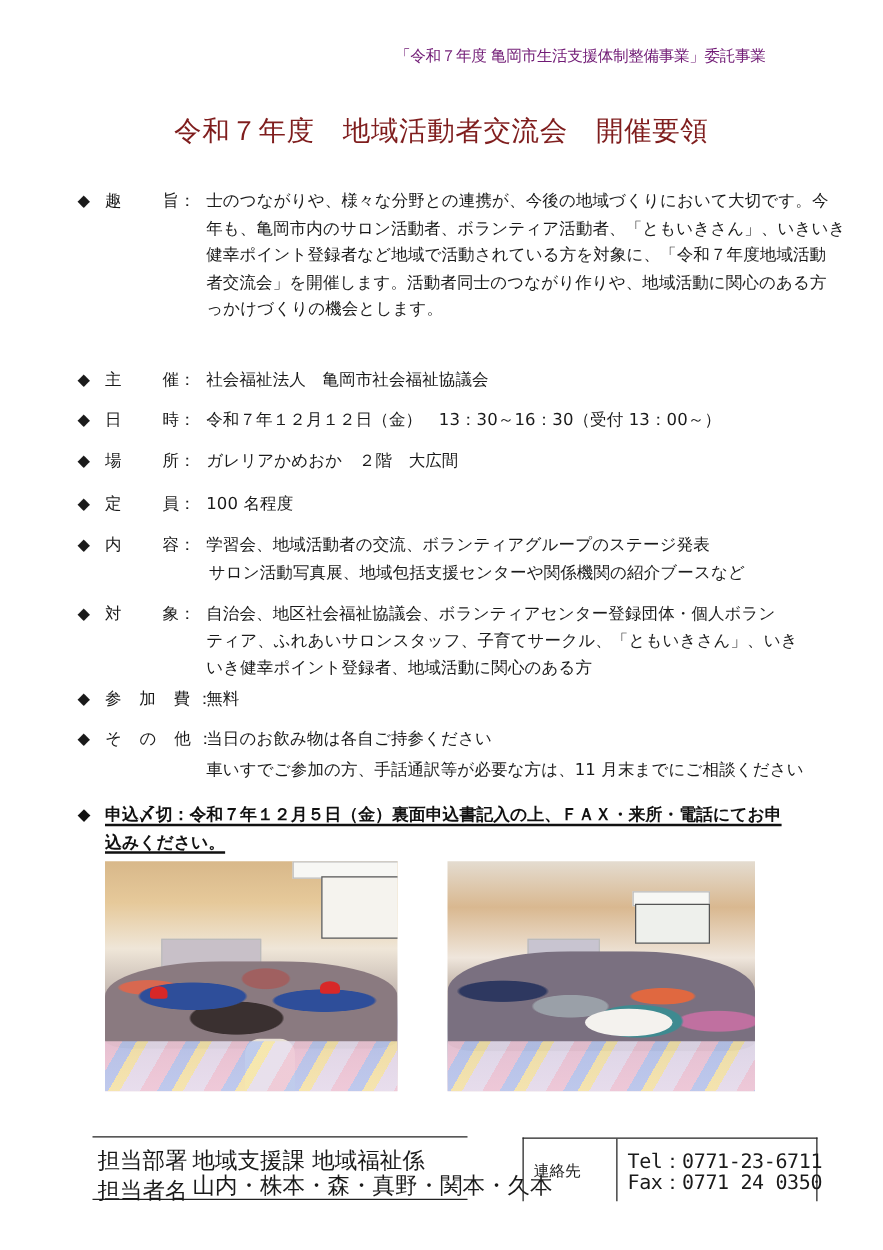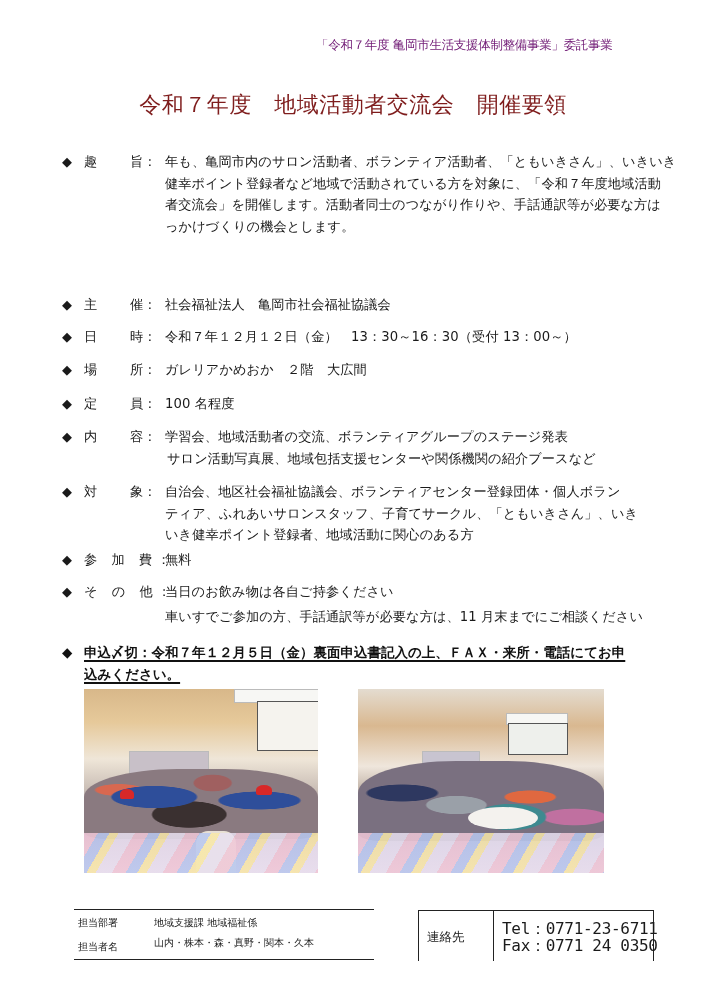--- a/index.html
+++ b/index.html
@@ -43,21 +43,21 @@
     background: linear-gradient(180deg, #e4dcd0 0%, #d9b890 20%, #efe6dc 42%, #b7a89c 58%, #7c8290 72%, #b8a8c0 86%, #e0c8d4 100%); }
   .photo .screen { position: absolute; background: #f5f3ee; border: 1px solid #555; }
   .photo .banner { position: absolute; background: #f7f7f4; border: 1px solid #bbb; }
   .photo .crowd { position: absolute; border-radius: 40% 40% 10% 10%; }
   .photo .floor { position: absolute; left: 0; right: 0; bottom: 0; height: 40px;
     background: repeating-linear-gradient(120deg, #f0c8d8 0 12px, #b8c8f0 12px 22px, #f8e8a8 22px 30px, #e8e0f0 30px 44px); opacity: 0.85; }
 
   .staff-table {
     position: absolute; left: 74px; top: 909px; width: 300px; height: 49px;
     border-top: 1.2px solid #222; border-bottom: 1.2px solid #222;
-    font-size: 10px;
+    font-size: 18px;
   }
   .staff-table .row { position: absolute; left: 0; width: 300px; }
   .staff-table .k { position: absolute; left: 4px; white-space: nowrap; }
   .staff-table .v { position: absolute; left: 80px; white-space: nowrap; }
 
   .contact-table {
     position: absolute; left: 418px; top: 910px; width: 234px; height: 50px;
     border-left: 1.2px solid #222; border-top: 1.2px solid #222; border-right: 1.2px solid #222;
     font-size: 12.5px;
   }
@@ -72,23 +72,24 @@
 <div class="commission">「令和７年度 亀岡市生活支援体制整備事業」委託事業</div>
 <h1 class="title" style="margin:0;font-weight:normal;">令和７年度　地域活動者交流会　開催要領</h1>
 
 <div class="item" style="top:151px;">
   <span class="bullet">◆</span>
   <span class="label">
     <span class="c1">趣</span>
     <span class="c2">旨：</span>
   </span>
   <div class="body">
+    <div>士のつながりや、様々な分野との連携が、今後の地域づくりにおいて大切です。今</div>
     <div>年も、亀岡市内のサロン活動者、ボランティア活動者、「ともいきさん」、いきいき</div>
     <div>健幸ポイント登録者など地域で活動されている方を対象に、「令和７年度地域活動</div>
-    <div>者交流会」を開催します。活動者同士のつながり作りや、手話通訳等が必要な方は</div>
+    <div>者交流会」を開催します。活動者同士のつながり作りや、地域活動に関心のある方</div>
     <div>っかけづくりの機会とします。</div>
   </div>
 </div>
 
 <div class="item" style="top:294px;">
   <span class="bullet">◆</span>
   <span class="label">
     <span class="c1">主</span>
     <span class="c2">催：</span>
   </span>

